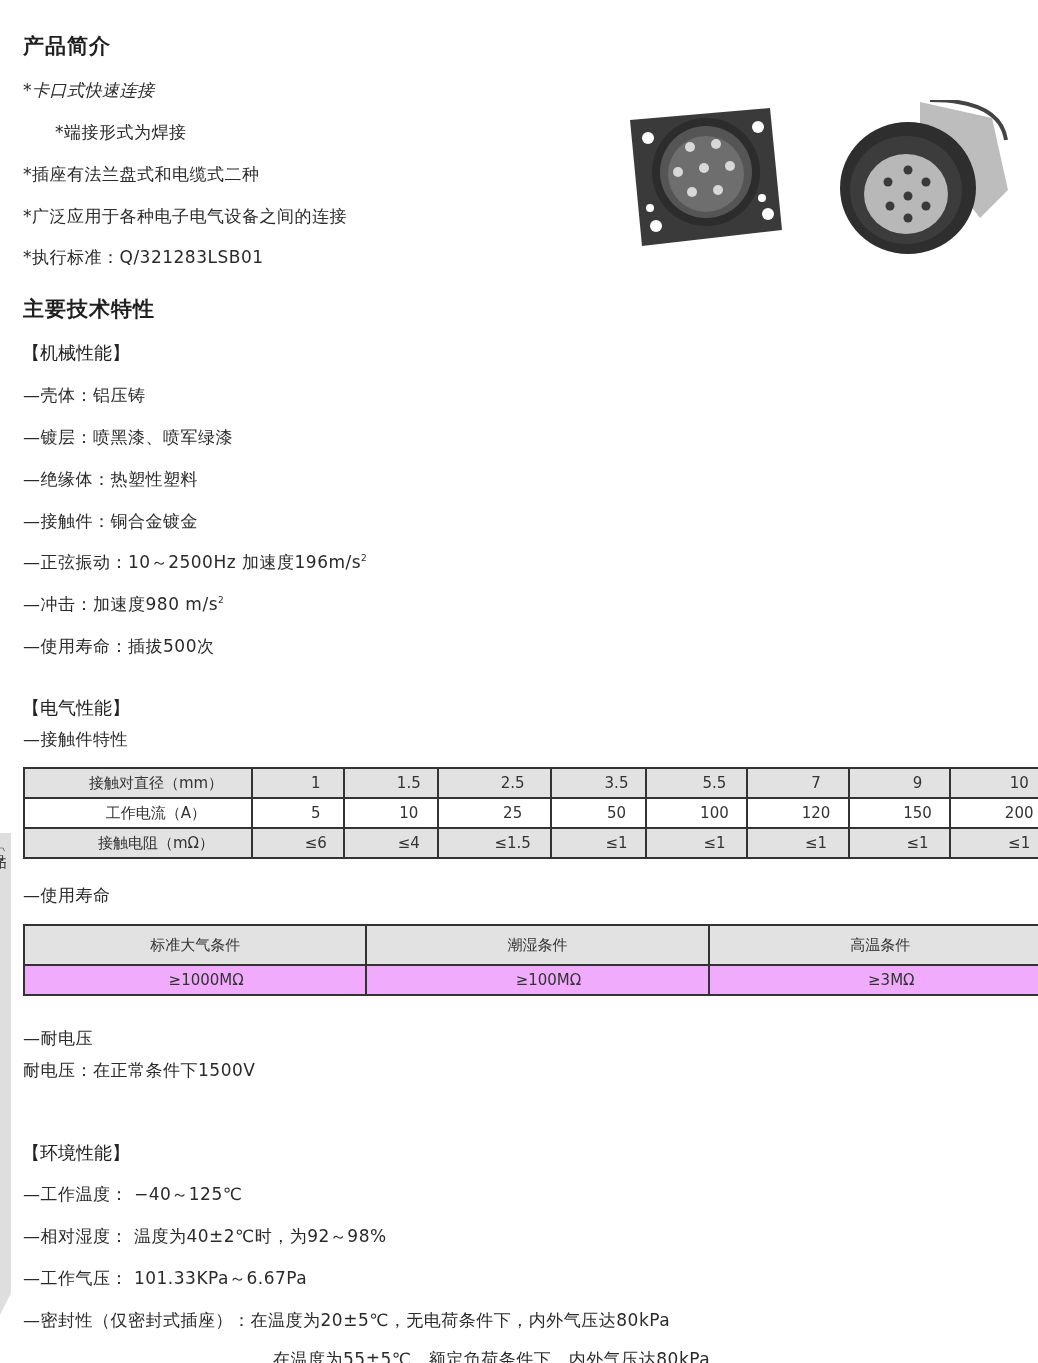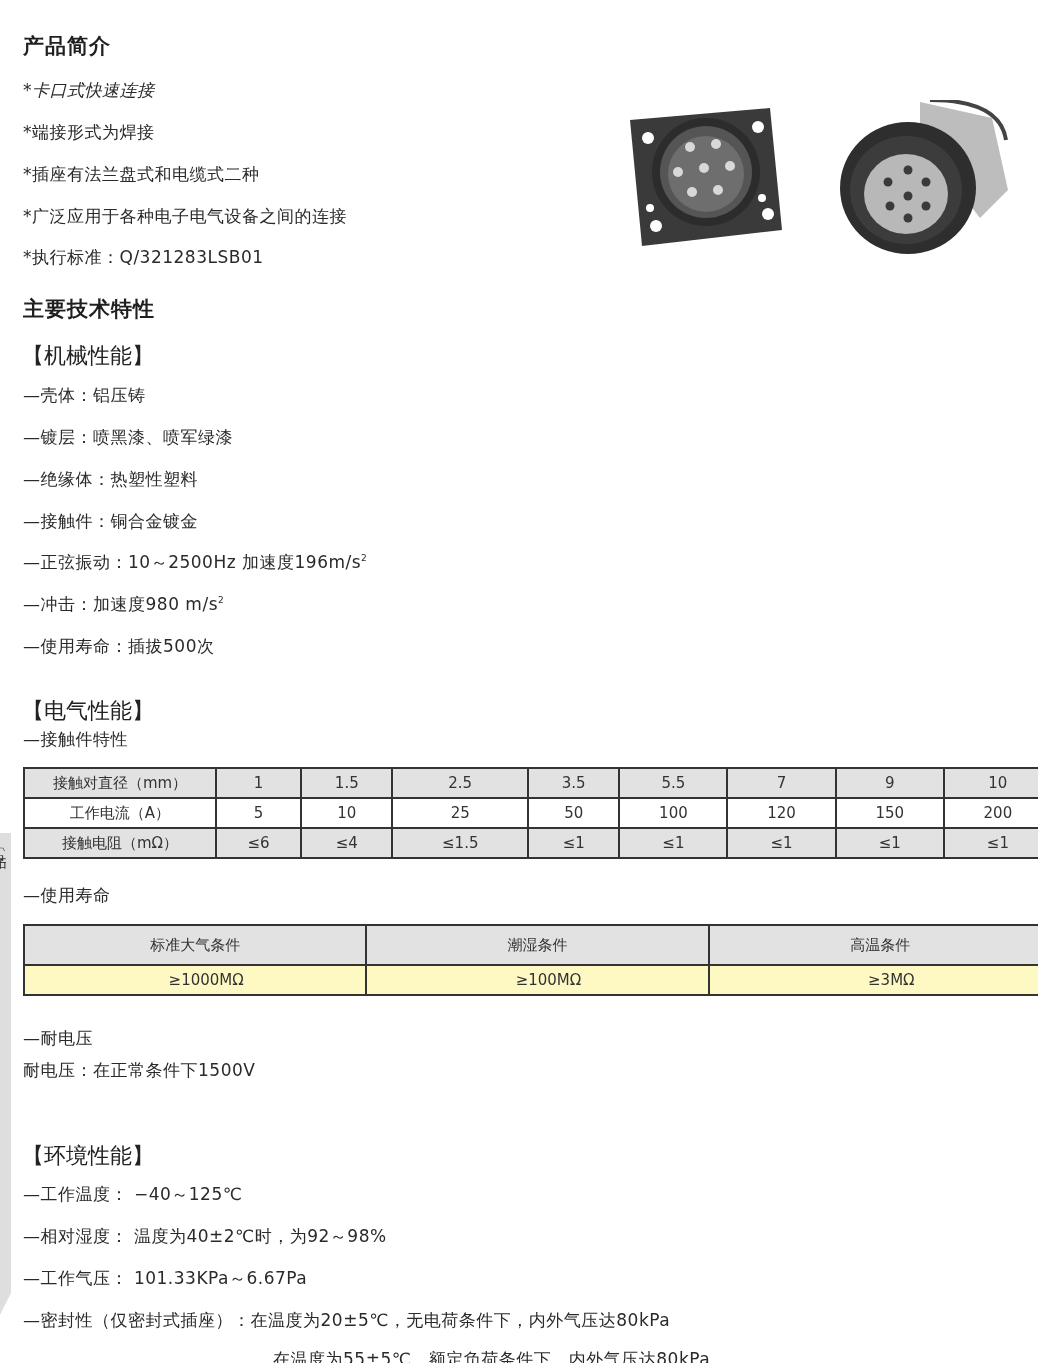--- a/index.html
+++ b/index.html
@@ -23,53 +23,53 @@
     }
     .h1 {
       position: absolute; left: 23px; font-size: 21px; font-weight: bold; color: #1f1f1f;
       letter-spacing: 1px;
     }
     .line {
       position: absolute; left: 23px; font-size: 17px; color: #2a2a2a; white-space: nowrap;
       letter-spacing: 0.5px;
     }
     .sub {
-      position: absolute; left: 23px; font-size: 22px; color: #222; white-space: nowrap;
+      position: absolute; left: 23px; font-size: 18px; color: #222; white-space: nowrap;
     }
     .photo {
       position: absolute; left: 620px; top: 100px; width: 390px; height: 160px;
     }
     table.spec {
       position: absolute; left: 23px; border-collapse: collapse;
       font-size: 15px; color: #333;
     }
     table.spec td {
       border: 2px solid #333; text-align: center; padding: 0;
     }
     table.contact { top: 767px; width: 1030px; }
-    table.contact td { height: 28px; }
+    table.contact td { height: 28px; padding-left: 36px; }
     table.contact tr.shade td { background: #e2e2e2; }
     table.contact tr.plain td { background: #ffffff; }
     table.contact td.rowhead { width: 190px; }
     table.insul { top: 924px; width: 1030px; }
     table.insul tr.shade td { background: #e2e2e2; height: 38px; }
-    table.insul tr.plain td { background: #fef9c3; height: 28px; padding-left: 22px; }
+    table.insul tr.plain td { background: #f0abfc; height: 28px; padding-left: 22px; }
     sup { font-size: 9px; vertical-align: 7px; }
   </style>
 </head>
 <body>
 
 <div class="side-strip">
   <div class="glyphs">〔产品</div>
   <div class="tail"></div>
 </div>
 
 <div class="h1" style="top:32px;">产品简介</div>
 <div class="line" style="top:79px;font-style:italic;">*卡口式快速连接</div>
-<div class="line" style="top:121px;">*端接形式为焊接</div>
+<div class="line" style="top:121px;margin-left:32px;">*端接形式为焊接</div>
 <div class="line" style="top:163px;">*插座有法兰盘式和电缆式二种</div>
 <div class="line" style="top:205px;">*广泛应用于各种电子电气设备之间的连接</div>
 <div class="line" style="top:246px;">*执行标准：Q/321283LSB01</div>
 
 <svg class="photo" viewBox="0 0 390 160" width="390" height="160">
   <g>
     <polygon points="10,20 150,8 162,130 22,146" fill="#3a3a3a"></polygon>
     <circle cx="28" cy="38" r="6" fill="#fff"></circle>
     <circle cx="138" cy="27" r="6" fill="#fff"></circle>
     <circle cx="36" cy="126" r="6" fill="#fff"></circle>

